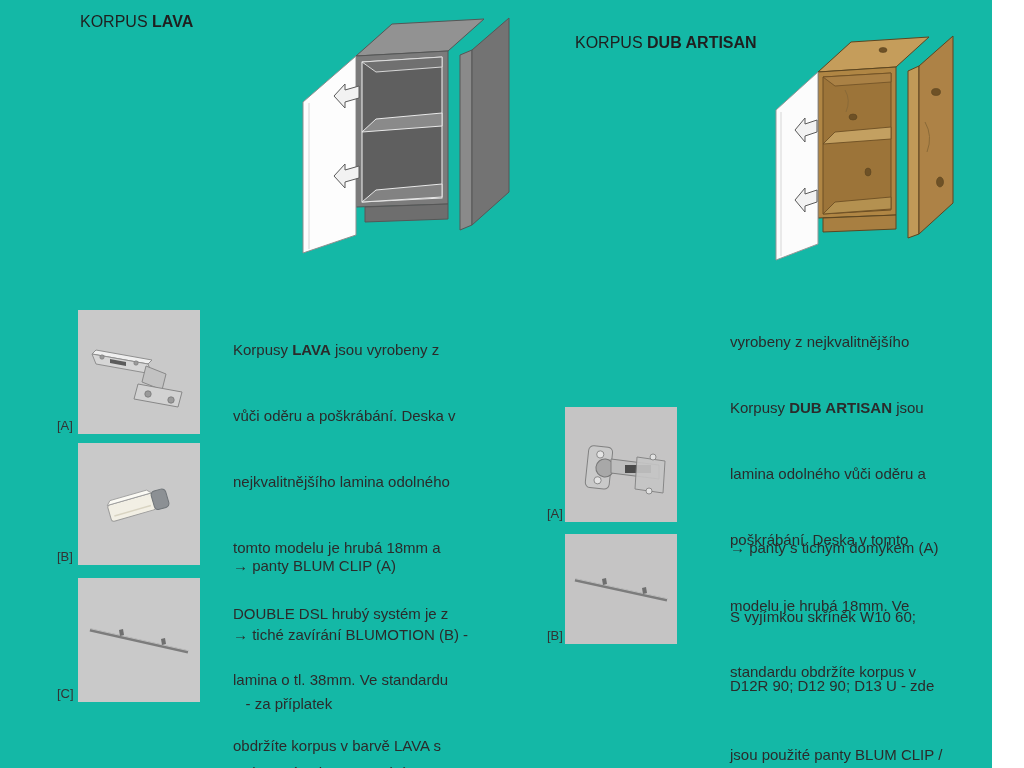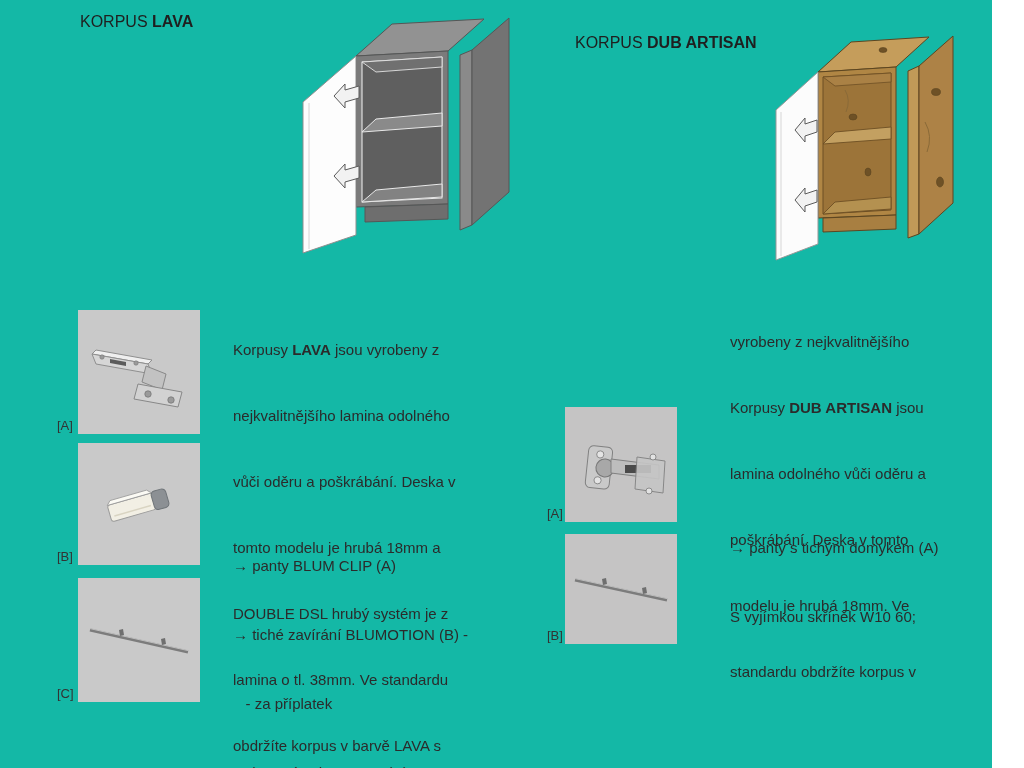--- a/index.html
+++ b/index.html
@@ -102,22 +102,22 @@
         <polygon points="84,98 72,102 72,96 62,108 72,120 72,114 84,110" fill="#f2f2f2" stroke="#5a5a5a" stroke-width="1"></polygon>
       </g>
       <g>
         <polygon points="84,168 72,172 72,166 62,178 72,190 72,184 84,180" fill="#f2f2f2" stroke="#5a5a5a" stroke-width="1"></polygon>
       </g>
     </g>
   </svg>
 
   <div class="para" style="left:233px; top:295px;">
     <div><span>Korpusy </span><b>LAVA</b><span> jsou vyrobeny z</span></div>
+    <div>vůči oděru a poškrábání. Deska v</div>
     <div>nejkvalitnějšího lamina odolného</div>
-    <div>vůči oděru a poškrábání. Deska v</div>
     <div>tomto modelu je hrubá 18mm a</div>
     <div>DOUBLE DSL hrubý systém je z</div>
     <div>lamina o tl. 38mm. Ve standardu</div>
     <div>obdržíte korpus v barvě LAVA s</div>
     
   </div>
 
   <div class="bullets" style="left:233px; top:508px;">
     <div>→ panty BLUM CLIP (A)</div>
     <div>→ tiché zavírání BLUMOTION (B) -</div>
@@ -131,20 +131,22 @@
     <div>lamina odolného vůči oděru a</div>
     <div>poškrábání. Deska v tomto</div>
     <div>modelu je hrubá 18mm. Ve</div>
     <div>standardu obdržíte korpus v</div>
     
   </div>
 
   <div class="bullets" style="left:730px; top:490px;">
     <div>→ panty s tichým domykem (A)</div>
     <div>S vyjímkou skříněk W10 60;</div>
+    <div>D12R 90; D12 90; D13 U - zde</div>
+    <div>jsou použité panty BLUM CLIP /</div>
     
     
     
   </div>
 
   <div class="imgbox l" style="left:78px; top:310px; width:122px; height:124px;">
     <svg width="122" height="124" viewBox="0 0 122 124">
       <polygon points="14,44 70,54 74,50 18,40" fill="#efefef" stroke="#8f8f8f" stroke-width="1"></polygon>
       <polygon points="14,44 70,54 74,64 18,54" fill="#d6d6d6" stroke="#8f8f8f" stroke-width="1"></polygon>
       <polygon points="32,49 48,52 48,56 32,53" fill="#5b5b5b"></polygon>

